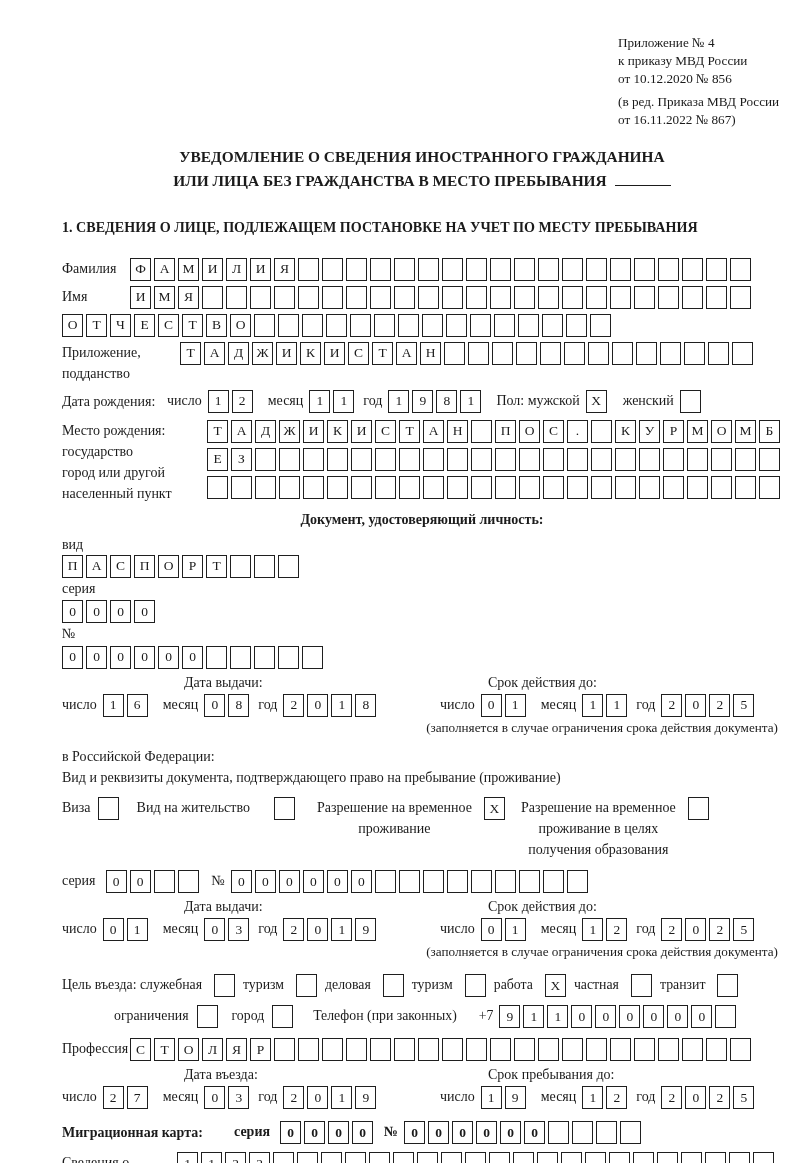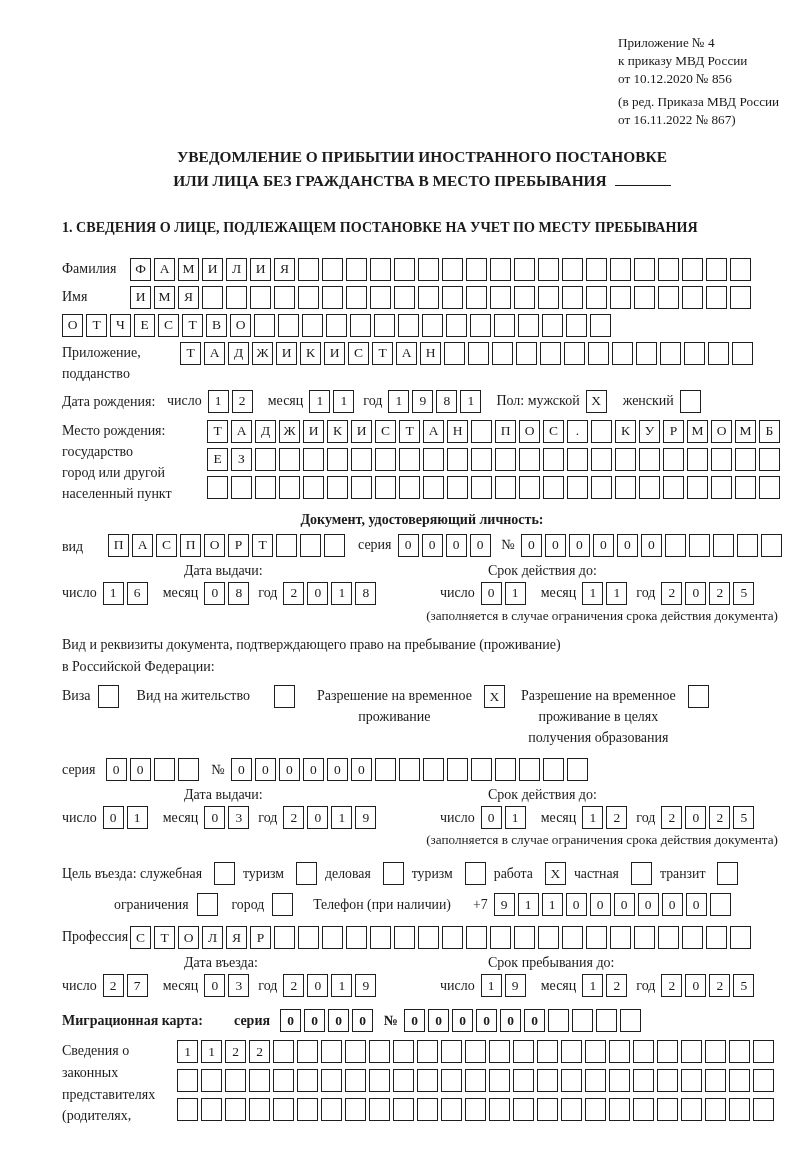--- a/index.html
+++ b/index.html
@@ -78,21 +78,21 @@
     <div>к приказу МВД России</div>
     <div>от 10.12.2020 № 856</div>
     <div class="annex-note">
       <div>(в ред. Приказа МВД России</div>
       <div>от 16.11.2022 № 867)</div>
     </div>
   </div>
 
 
   <div class="title">
-    <div>УВЕДОМЛЕНИЕ О ПРИБЫТИИ ИНОСТРАННОГО ПОСТАНОВКЕ</div>
+    <div>УВЕДОМЛЕНИЕ О СВЕДЕНИЯ ИНОСТРАННОГО ГРАЖДАНИНА</div>
     <div><span>ИЛИ ЛИЦА БЕЗ ГРАЖДАНСТВА В МЕСТО ПРЕБЫВАНИЯ</span><span class="title-underline"></span></div>
   </div>
 
   <div class="section-heading">1. СВЕДЕНИЯ О ЛИЦЕ, ПОДЛЕЖАЩЕМ ПОСТАНОВКЕ НА УЧЕТ ПО МЕСТУ ПРЕБЫВАНИЯ</div>
 
   <div class="rows">
 
     <div class="row">
       <div class="lbl w68">Фамилия</div>
       <div class="cells">
@@ -327,21 +327,21 @@
             <span class="cell"></span>
             <span class="cell"></span>
             <span class="cell"></span>
             <span class="cell"></span>
           </div>
       </div>
     </div>
 
     <div class="center-bold">Документ, удостоверяющий личность:</div>
 
-    <div class="row" style="align-items:flex-end;">
+    <div class="row" style="align-items:flex-start;flex-direction:column;">
       <div class="lbl" style="width:46px;">вид</div>
       <div class="cells" style="margin-right:10px;">
           <span class="cell">П</span>
           <span class="cell">А</span>
           <span class="cell">С</span>
           <span class="cell">П</span>
           <span class="cell">О</span>
           <span class="cell">Р</span>
           <span class="cell">Т</span>
           <span class="cell"></span>
@@ -413,22 +413,22 @@
               <span class="cell">0</span>
               <span class="cell">2</span>
               <span class="cell">5</span>
             </div>
         </div>
         <div class="note-right">(заполняется в случае ограничения срока действия документа)</div>
       </div>
     </div>
 
     <div class="plain">
+      <div>в Российской Федерации:</div>
       <div>Вид и реквизиты документа, подтверждающего право на пребывание (проживание)</div>
-      <div>в Российской Федерации:</div>
     </div>
 
     <div class="permits">
       <div class="pgroup">
         <span class="t" style="margin-right:7px;">Виза</span>
         <span class="cell cb"></span>
       </div>
       <div class="pgroup" style="margin-left:18px;">
         <span class="t" style="margin-right:24px;">Вид на жительство</span>
         <span class="cell cb"></span>
@@ -541,21 +541,21 @@
       <span class="cell cb" style="margin-right:8px;"></span>
       <span class="t">транзит</span>
       <span class="cell cb"></span>
     </div>
 
     <div class="purpose2">
       <span class="t" style="margin-right:8px;">ограничения</span>
       <span class="cell cb" style="margin-right:14px;"></span>
       <span class="t" style="margin-right:8px;">город</span>
       <span class="cell cb" style="margin-right:20px;"></span>
-      <span class="t" style="margin-right:22px;">Телефон (при наличии)</span>
+      <span class="t" style="margin-right:22px;">Телефон (при законных)</span>
       <span class="t" style="margin-right:6px;">+7</span>
       <div class="cells">
           <span class="cell">9</span>
           <span class="cell">1</span>
           <span class="cell">1</span>
           <span class="cell">0</span>
           <span class="cell">0</span>
           <span class="cell">0</span>
           <span class="cell">0</span>
           <span class="cell">0</span>

